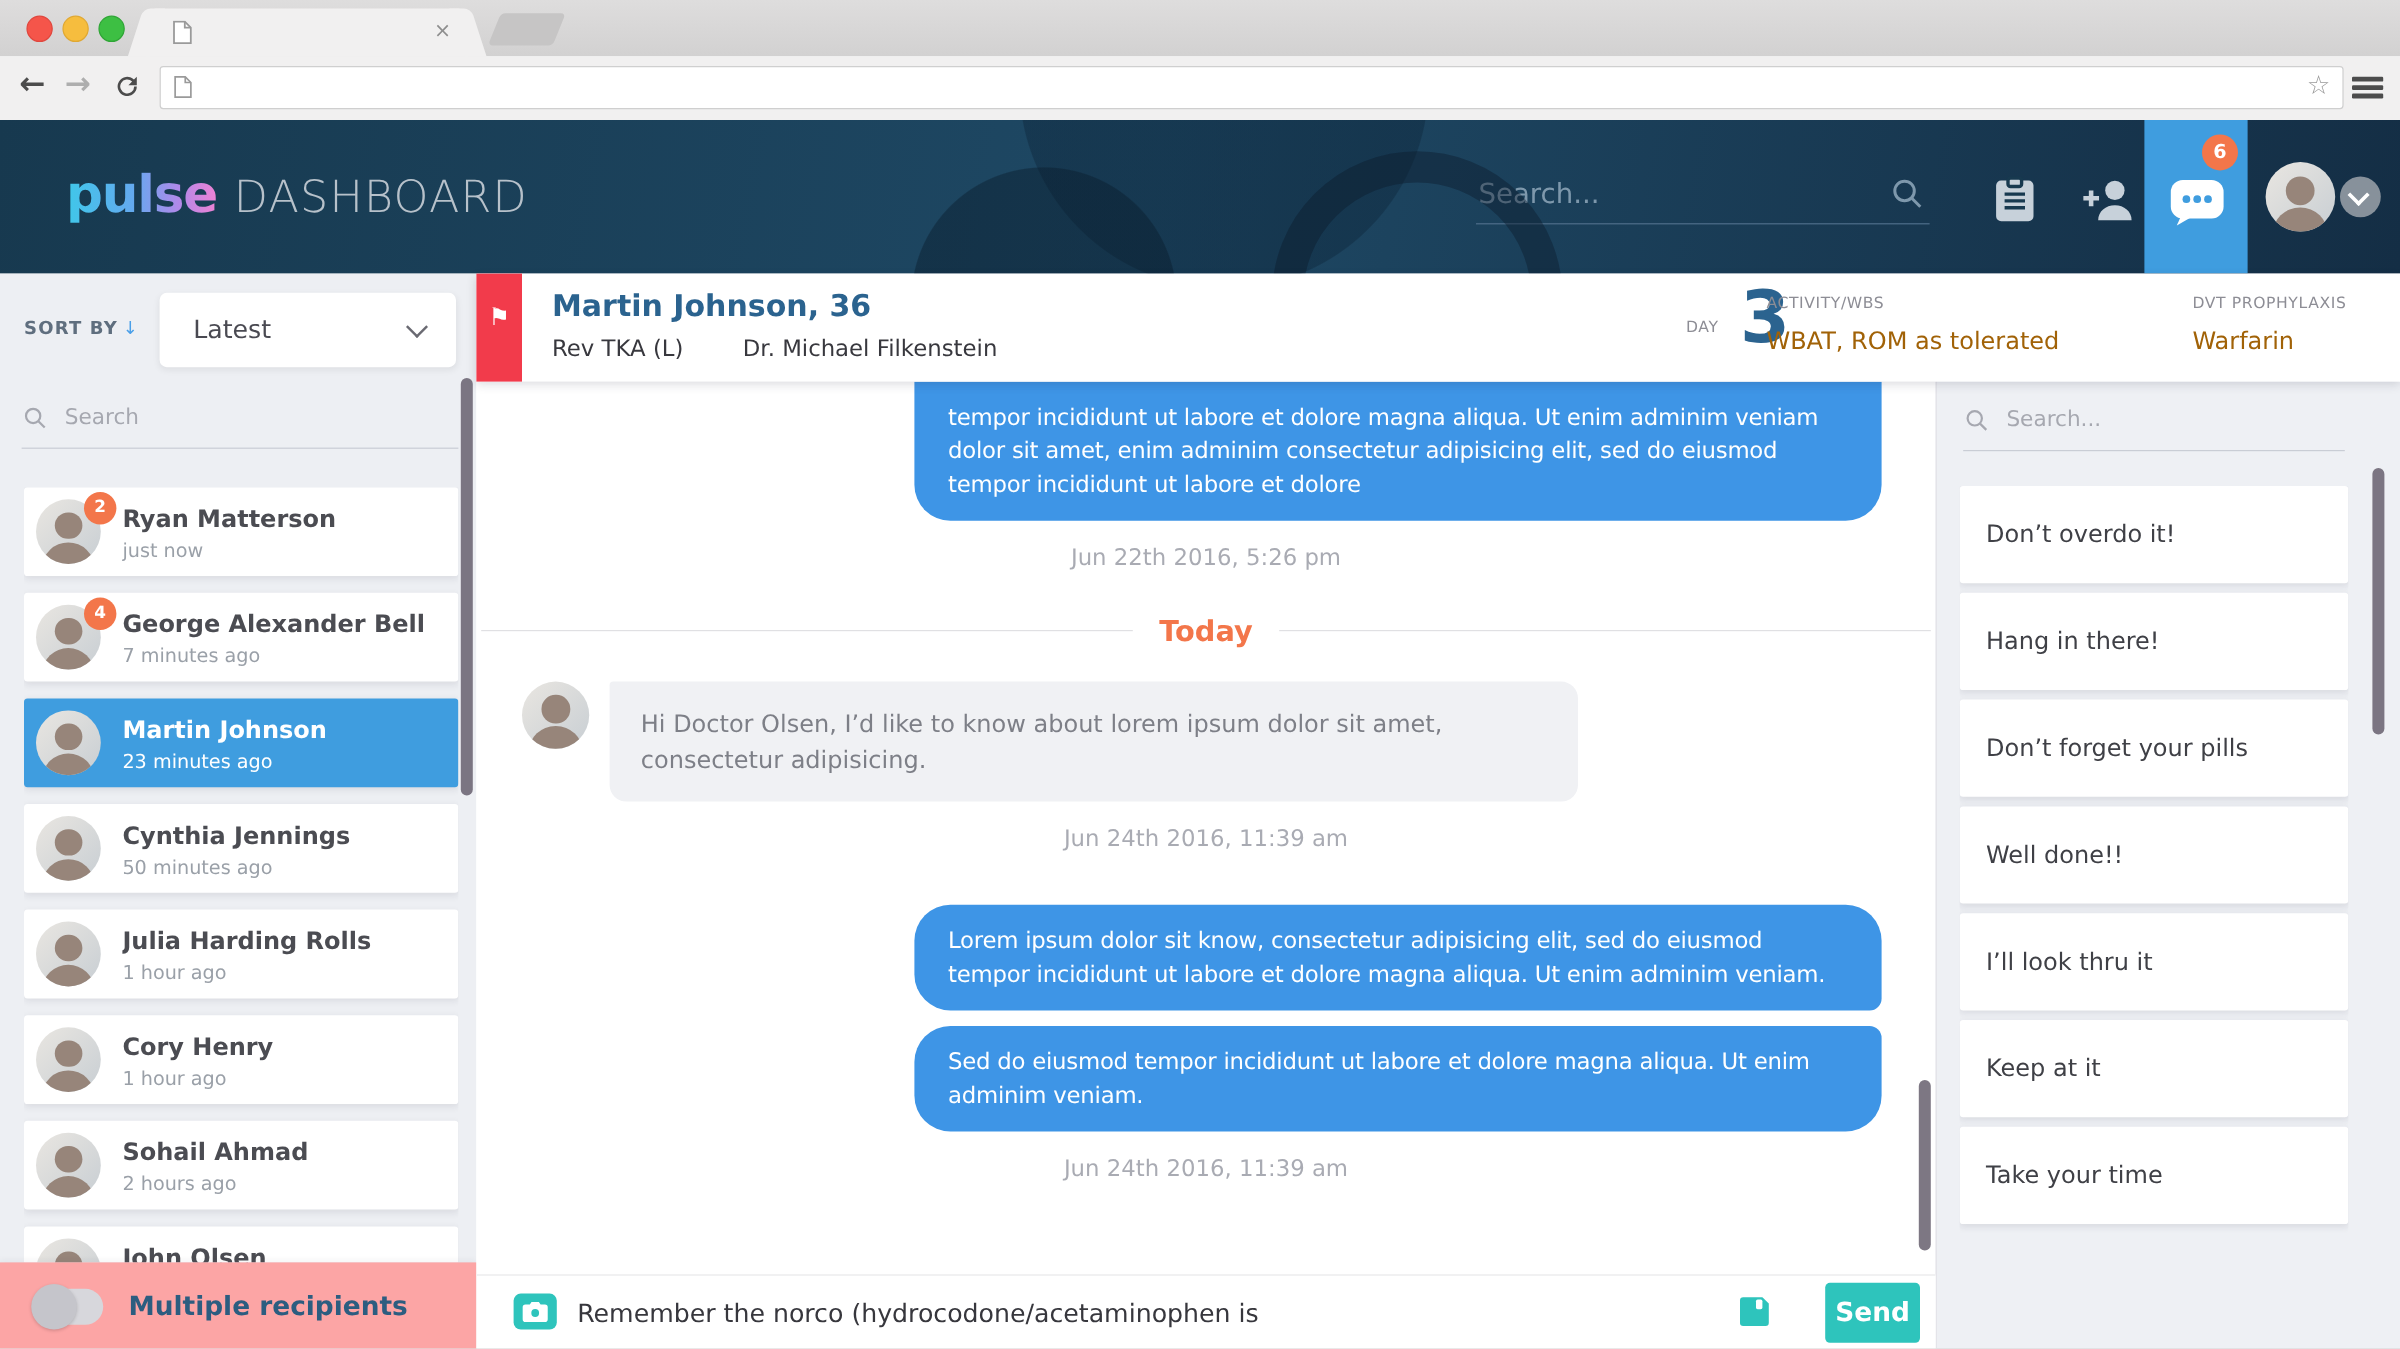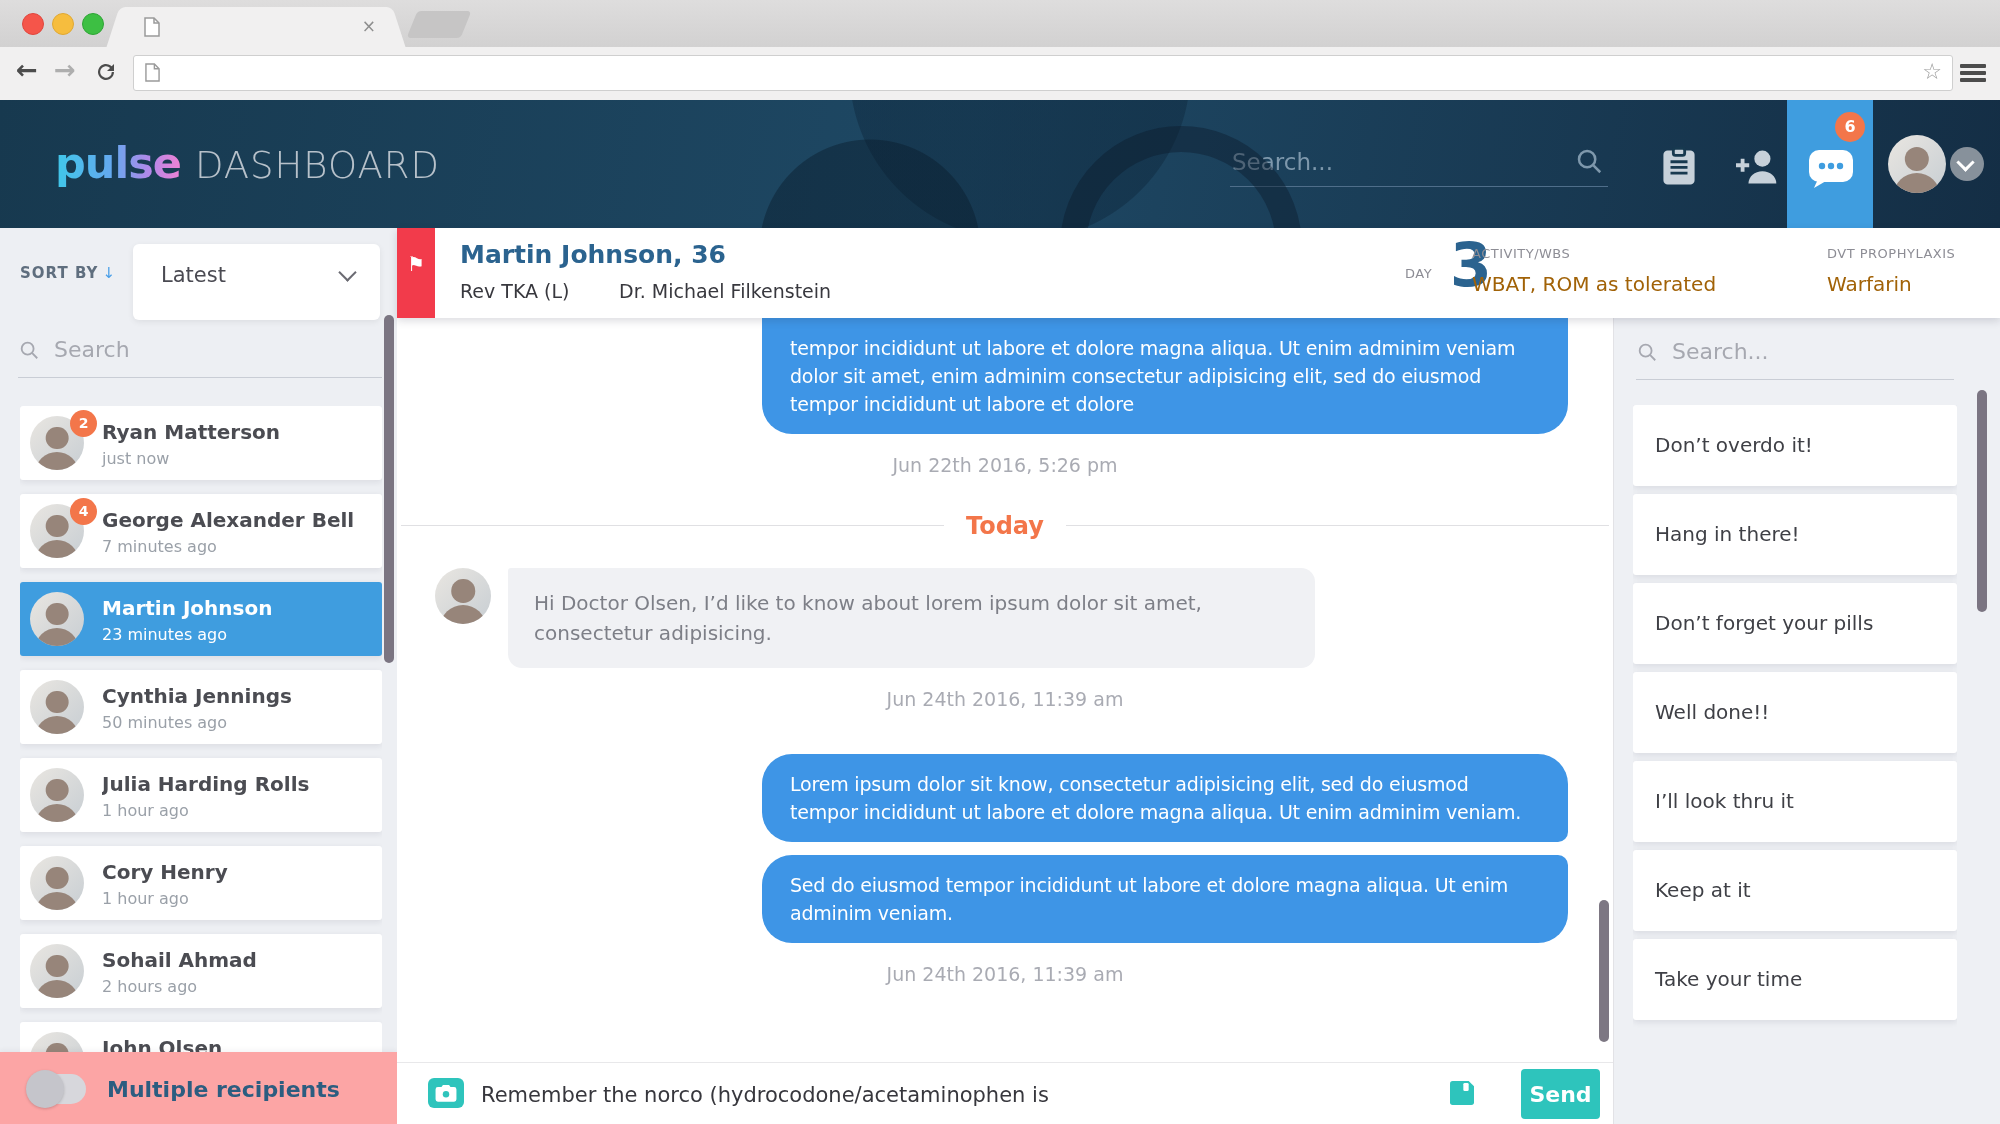--- a/index.html
+++ b/index.html
@@ -67,26 +67,26 @@
     color:#fff;font-size:20px;text-align:center;padding-top:24px;box-sizing:border-box;}
   .p-name{position:absolute;left:63px;top:12px;font-size:25px;font-weight:700;color:#2b638f;}
   .p-sub{position:absolute;top:52px;font-size:19px;color:#38383e;}
   .p-lab{position:absolute;font-size:13px;color:#8d8d95;letter-spacing:.5px;}
   .p-val{position:absolute;font-size:20px;color:#a16207;}
   .day-num{position:absolute;left:1053px;top:2px;font-size:60px;font-weight:700;color:#2b638f;}
   
   .left-sidebar{position:absolute;top:228px;left:0;width:397px;bottom:0;background:#edeff3;}
   .sort-label{position:absolute;left:20px;top:36px;font-size:15px;font-weight:700;color:#5f6e7e;letter-spacing:1px;}
   .sort-label .dn{color:#4a9fe8;font-weight:400;margin-left:4px;}
-  .sort-select{position:absolute;left:133px;top:16px;width:247px;height:76px;background:#fff;border-radius:6px;
+  .sort-select{position:absolute;left:133px;top:16px;width:247px;height:62px;background:#fff;border-radius:6px;
     box-shadow:0 2px 6px rgba(0,0,0,.07);font-size:21px;color:#4a4a52;line-height:62px;padding-left:28px;box-sizing:border-box;}
   .sort-select .chev{border-color:#6a6a72;margin:0;position:absolute;right:26px;top:22px;border-width:2px;width:11px;height:11px;}
   .side-search{position:absolute;left:18px;top:108px;width:364px;border-bottom:1px solid #c9cdd5;padding-bottom:14px;}
   .side-search svg,.reply-search svg{vertical-align:middle;margin-right:12px;color:#a6a8b0;}
-  .side-search input,.reply-search input{background:transparent;border:none;outline:none;font-size:22px;
+  .side-search input,.reply-search input{background:transparent;border:none;outline:none;font-size:18px;
     color:#0f766e;font-family:inherit;width:270px;vertical-align:middle;}
   .side-search input::placeholder,.reply-search input::placeholder{color:#a6a8b0;}
   .contact-list{position:absolute;left:20px;top:178px;width:362px;height:646px;overflow:hidden;
     display:flex;flex-direction:column;gap:14px;}
   .contact-card{position:relative;flex:0 0 74px;background:#fff;border-radius:3px;box-shadow:0 2px 6px rgba(30,30,60,.09);}
   .contact-card.active{background:var(--accent-blue,#3f9ddf);}
   .c-av{position:absolute;left:10px;top:10px;width:54px;height:54px;}
   .c-badge{position:absolute;left:50px;top:4px;width:27px;height:27px;border-radius:50%;background:var(--orange,#f3764a);
     color:#fff;font-size:14px;font-weight:700;text-align:center;line-height:27px;}
   .c-name{position:absolute;left:82px;top:14px;font-size:20px;font-weight:600;color:#4b4c52;white-space:nowrap;overflow:hidden;max-width:272px;}

